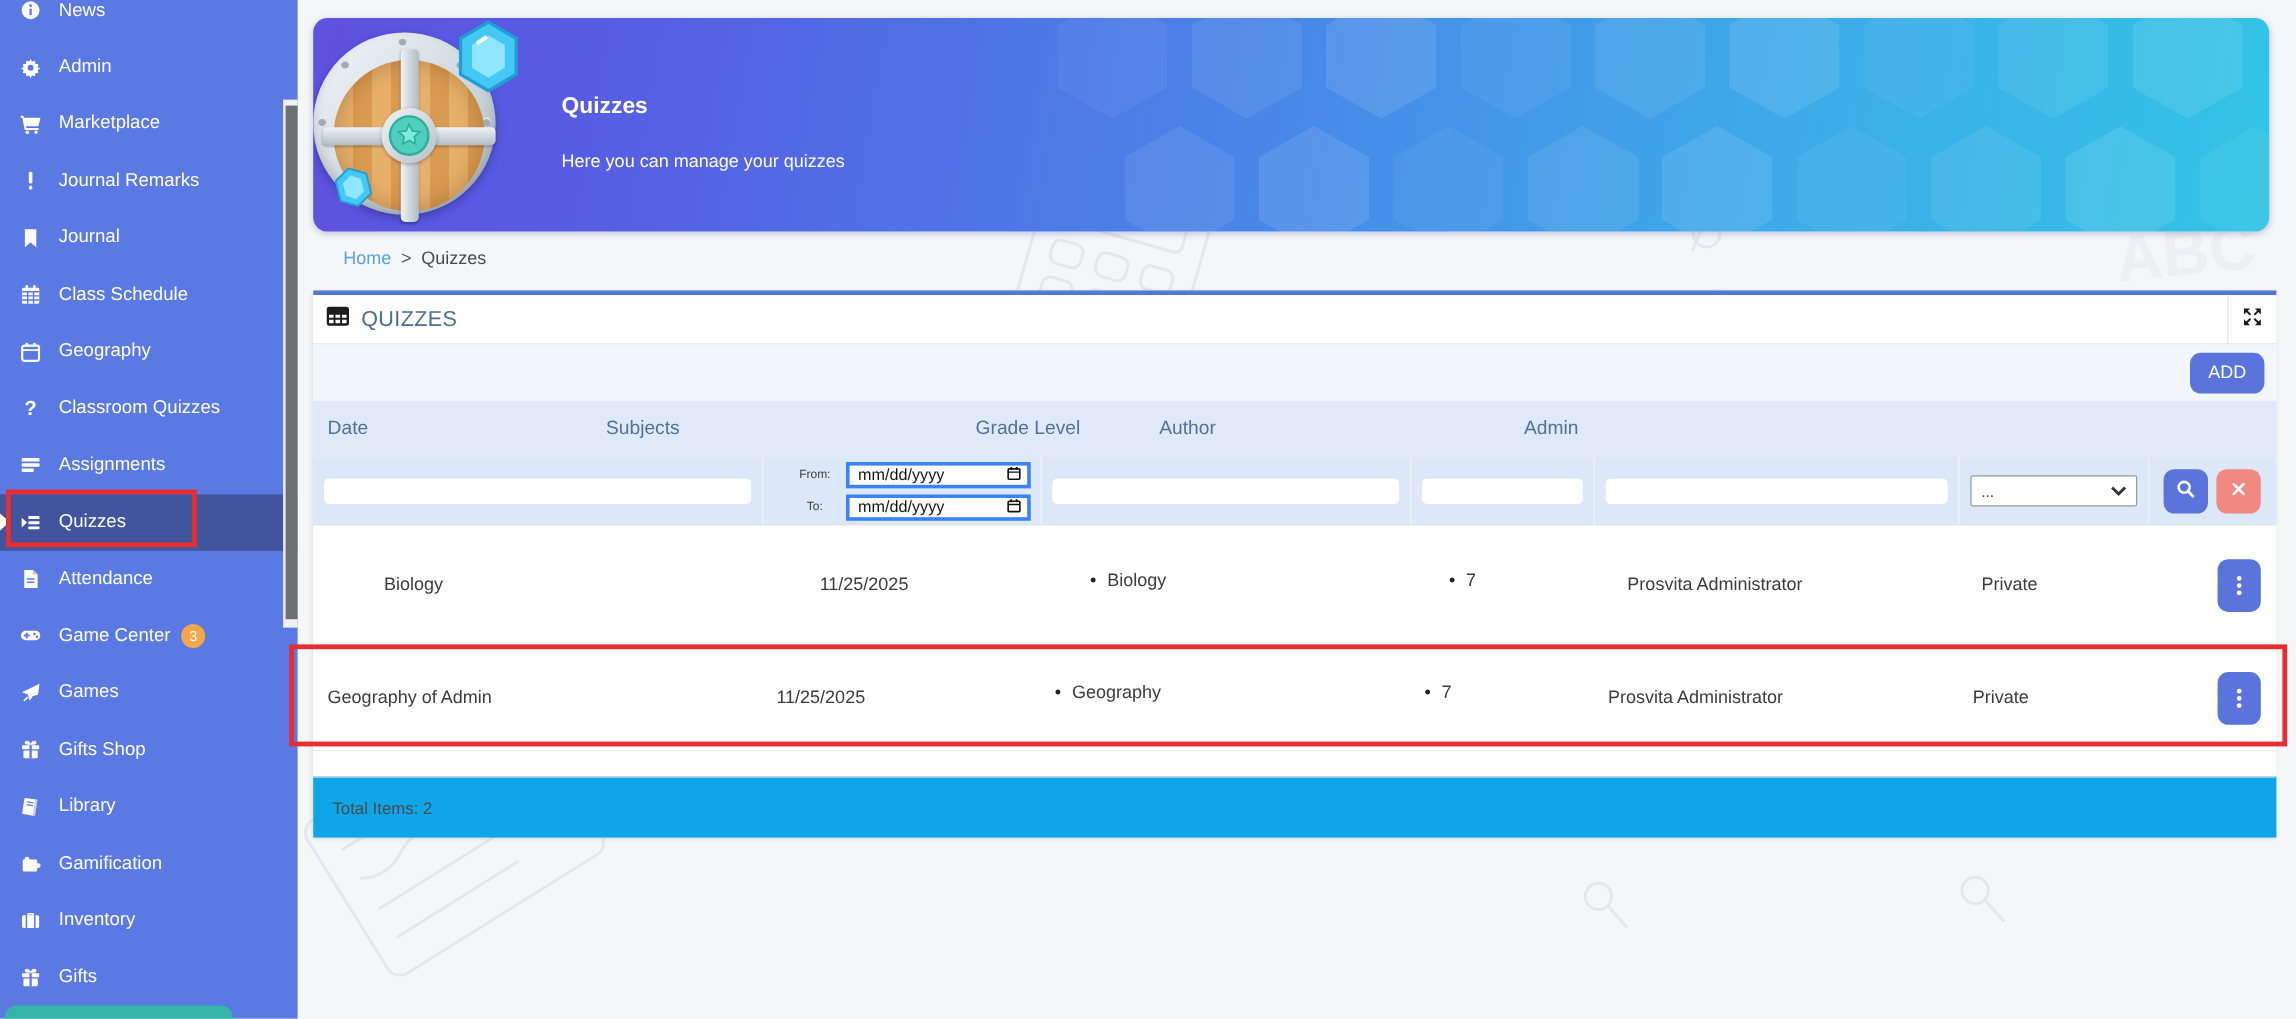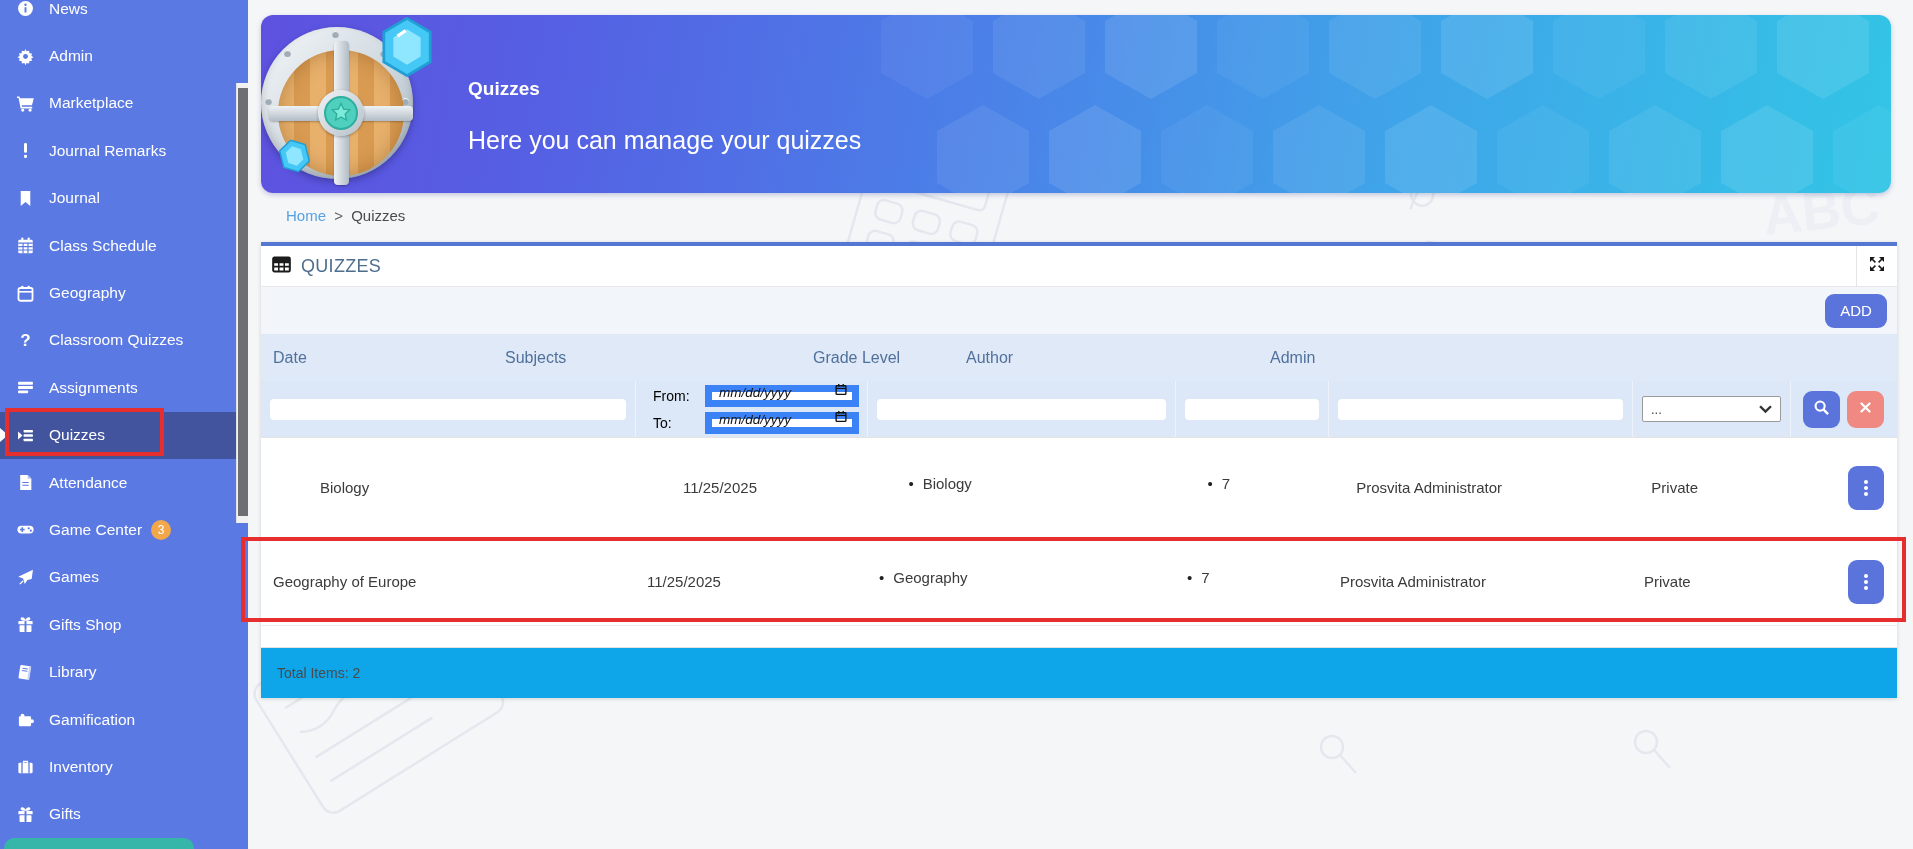--- a/index.html
+++ b/index.html
@@ -38,21 +38,21 @@
 
   
   .banner{position:absolute;left:13px;top:15px;width:1630px;height:178px;border-radius:12px;overflow:hidden;
     background:linear-gradient(100deg,#5e51e0 0%,#5560e3 18%,#4a83e8 46%,#3fa5e9 70%,#32c5e6 100%);
     box-shadow:0 2px 5px rgba(40,60,140,.25);}
   .hexwrap{position:absolute;inset:0;}
   .hex{position:absolute;width:92px;height:104px;background:rgba(255,255,255,.07);
     clip-path:polygon(50% 0,100% 25%,100% 75%,50% 100%,0 75%,0 25%);}
   .banner-text{position:absolute;left:207px;top:63px;}
   .banner-title{color:#fff;font-size:19px;font-weight:bold;}
-  .banner-subtitle{color:#fff;font-size:25px;margin-top:26px;font-weight:400;}
+  .banner-subtitle{color:#fff;font-size:15px;margin-top:26px;font-weight:400;}
 
   
   .shield{position:absolute;left:-4px;top:2px;width:170px;height:176px;}
   .ring{position:absolute;left:4px;top:10px;width:152px;height:152px;border-radius:50%;
     background:linear-gradient(135deg,#f4f7f9 0%,#cfd8df 55%,#aab6bf 100%);
     box-shadow:inset 0 -5px 10px rgba(0,0,0,.18),0 3px 7px rgba(20,20,60,.35);}
   .rivet{position:absolute;width:7px;height:7px;border-radius:50%;background:#9fabb5;box-shadow:inset 0 1px 1px #fff;}
   .wood{position:absolute;left:17px;top:23px;width:126px;height:126px;border-radius:50%;
     background:repeating-linear-gradient(90deg,#e7b06b 0 16px,#d99b52 16px 32px);
     box-shadow:inset 0 0 20px rgba(120,70,20,.4);}
@@ -85,22 +85,22 @@
   
   .thead{height:47px;background:#dfe9f8;display:flex;align-items:center;}
   .thead .cell{font-size:16px;color:var(--header-text,#50719b);padding-left:12px;}
   .filter-row{height:57px;background:#dce7f7;display:flex;align-items:center;border-bottom:1px solid #e3e3e3;}
   .filter-row .cell{height:100%;display:flex;align-items:center;}
   .filter-row .cell + .cell{border-left:1px solid #eef3fb;}
   .c0{width:374px;}.c1{width:232px;}.c2{width:308px;}.c3{width:153px;}.c4{width:304px;}.c5{width:158px;}.c6{width:107px;}
   .f-input{height:21px;background:#fff;border:none;border-radius:4px;width:calc(100% - 18px);margin:0 9px;font-family:inherit;font-size:13px;padding:0 7px;color:#333;}
   .date-col{flex-direction:column;justify-content:center;align-items:flex-start;gap:5px;padding-left:9px;}
   .date-line{display:flex;align-items:center;}
-  .date-label{width:52px;font-size:14px;color:#000000;}
-  .date-box{width:154px;height:22px;background:#fff;border:7px solid #3b82f6;display:flex;align-items:flex-end;justify-content:space-between;padding:0 5px 0 7px;cursor:text;font-style:italic;}
+  .date-label{width:52px;font-size:10px;color:#404040;text-align:center;}
+  .date-box{width:154px;height:22px;background:#fff;border:3px solid #3b82f6;display:flex;align-items:flex-start;justify-content:space-between;padding:0 5px 0 7px;cursor:text;}
   .date-box .ph{font-size:13.5px;color:#141414;}
   .select-box{width:calc(100% - 18px);margin:0 9px;height:26px;background:#fff;border:1px solid #9a9a9a;border-radius:2px;display:flex;align-items:center;justify-content:space-between;padding:0 8px;font-size:13px;color:#444;cursor:pointer;}
   .btns-col{padding-left:12px;gap:7px;}
   .icon-btn{width:37px;height:37px;border:none;border-radius:9px;display:flex;align-items:center;justify-content:center;cursor:pointer;}
   .search-btn{background:var(--primary-button,#5b74db);}
   .clear-btn{background:var(--danger-button,#ef8982);}
 
   .data-row{display:flex;align-items:center;background:#fff;border-bottom:1px solid #ececec;}
   .data-row .cell{font-size:15px;color:#3b3b3b;padding-left:12px;display:flex;align-items:center;}
   .bullet{display:inline-block;margin-right:9px;font-size:15px;color:#222;}
@@ -541,21 +541,21 @@
           </div>
           <div class="cell c4">Prosvita Administrator</div>
           <div class="cell c5">Private</div>
           <div class="cell c6">
             <button class="row-action">
               <span class="dots"></span>
             </button>
           </div>
         </div>
         <div class="data-row" style="height: 88px;">
-          <div class="cell c0">Geography of Europe</div>
+          <div class="cell c0">Geography of Admin</div>
           <div class="cell c1">11/25/2025</div>
           <div class="cell c2">
             <span class="bullet-item">
               <span class="bullet">•</span>
               <span>Geography</span>
             </span>
           </div>
           <div class="cell c3">
             <span class="bullet-item">
               <span class="bullet">•</span>

